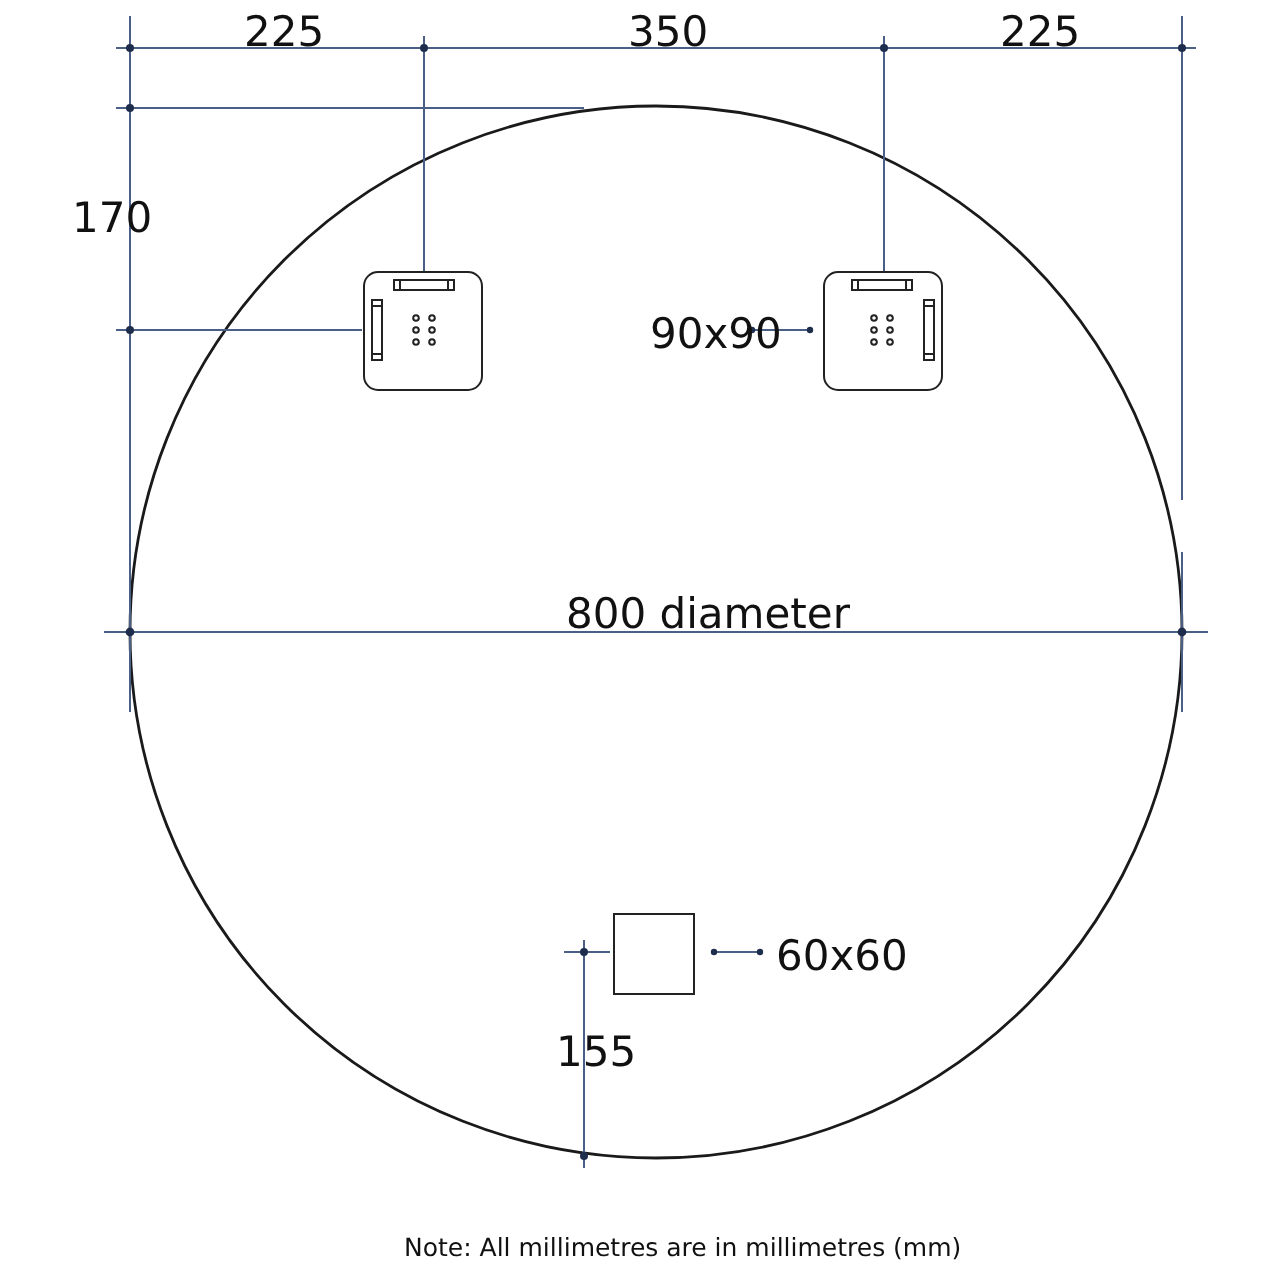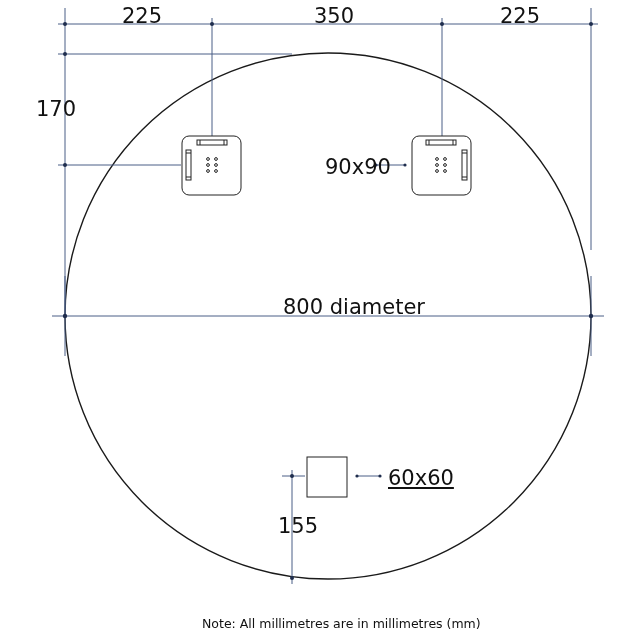--- a/index.html
+++ b/index.html
@@ -89,15 +89,15 @@
 
   <rect x="307" y="457" width="40" height="40" fill="none" stroke="#222" stroke-width="1"></rect>
 </svg>
 
 <div class="lbl" style="left:122px; top:4px;">225</div>
 <div class="lbl" style="left:314px; top:4px;text-align:right;">350</div>
 <div class="lbl" style="left:500px; top:4px;">225</div>
 <div class="lbl" style="left:36px; top:97px;text-align:center;">170</div>
 <div class="lbl" style="left:325px; top:155px;text-align:center;">90x90</div>
 <div class="lbl" style="left:283px; top:295px;text-align:right;">800 diameter</div>
-<div class="lbl" style="left:388px; top:466px;text-decoration:underline;">60x60</div>
+<div class="lbl" style="left:388px; top:466px;">60x60</div>
 <div class="lbl" style="left:278px; top:514px;">155</div>
 <div class="lbl note" style="left:202px; top:616px;">Note: All millimetres are in millimetres (mm)</div>
 
 </body></html>

